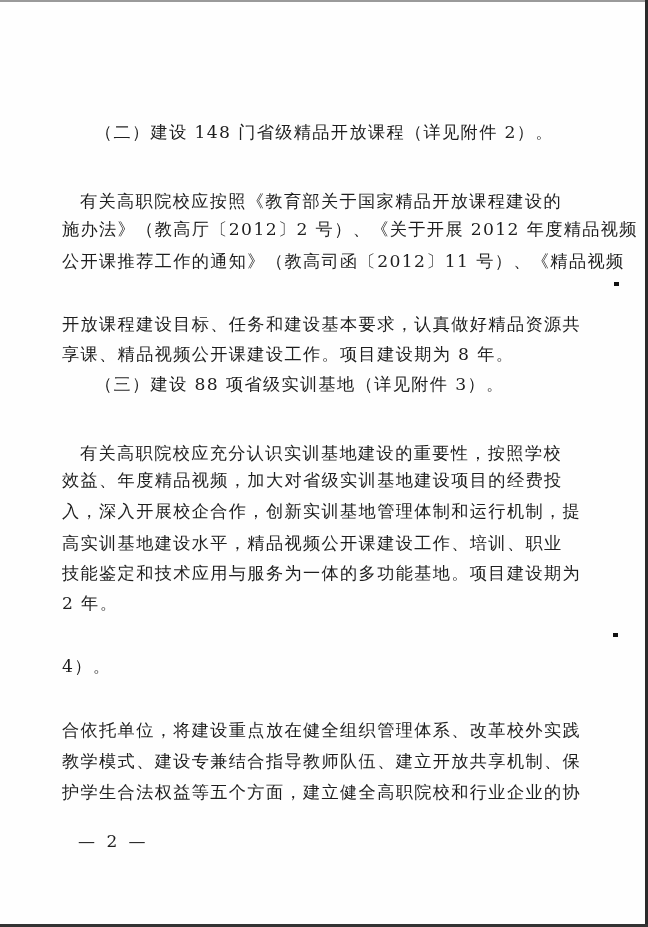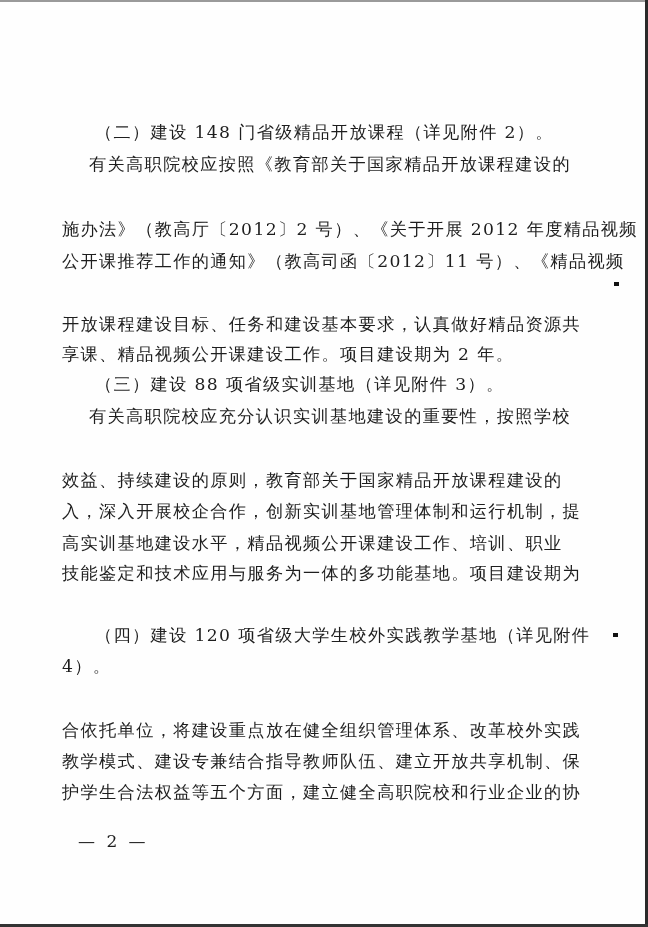--- a/index.html
+++ b/index.html
@@ -20,48 +20,48 @@
   .line {
     position: absolute;
     left: 62px;
     width: 520px;
     font-size: 17.2px;
     line-height: 22px;
     letter-spacing: 1.35px;
     white-space: nowrap;
   }
   .heading { left: 95px; }
-  .indent { left: 89px; }
+  .indent { left: 80px; margin-top: 37px; }
   .mark { position: absolute; width: 5px; height: 4px; background: #111; }
   .page-number {
     position: absolute; left: 78px; top: 831px;
     font-size: 17px; letter-spacing: 3px;
   }
 </style>
 </head>
 <body>
 
 <div class="page">
   <div class="top-edge"></div>
   <div class="right-edge"></div>
   <div class="bottom-edge"></div>
 
   <div class="line heading" style="top:121px">（二）建设 148 门省级精品开放课程（详见附件 2）。</div>
   <div class="line indent" style="top:153px">有关高职院校应按照《教育部关于国家精品开放课程建设的</div>
   <div class="line" style="top:218px">施办法》（教高厅〔2012〕2 号）、《关于开展 2012 年度精品视频</div>
   <div class="line" style="top:250px">公开课推荐工作的通知》（教高司函〔2012〕11 号）、《精品视频</div>
   <div class="line" style="top:313px">开放课程建设目标、任务和建设基本要求，认真做好精品资源共</div>
-  <div class="line" style="top:343px">享课、精品视频公开课建设工作。项目建设期为 2 年。</div>
+  <div class="line" style="top:343px">享课、精品视频公开课建设工作。项目建设期为 8 年。</div>
   <div class="line heading" style="top:373px">（三）建设 88 项省级实训基地（详见附件 3）。</div>
   <div class="line indent" style="top:405px">有关高职院校应充分认识实训基地建设的重要性，按照学校</div>
-  <div class="line" style="top:469px">效益、持续建设的原则，教育部关于国家精品开放课程建设的</div>
+  <div class="line" style="top:469px">效益、年度精品视频，加大对省级实训基地建设项目的经费投</div>
   <div class="line" style="top:500px">入，深入开展校企合作，创新实训基地管理体制和运行机制，提</div>
   <div class="line" style="top:532px">高实训基地建设水平，精品视频公开课建设工作、培训、职业</div>
   <div class="line" style="top:562px">技能鉴定和技术应用与服务为一体的多功能基地。项目建设期为</div>
-  <div class="line heading" style="top:624px">（四）建设 120 项省级大学生校外实践教学基地（详见附件</div>
+  <div class="line" style="top:592px">2 年。</div>
   <div class="line" style="top:655px">4）。</div>
   <div class="line" style="top:750px">教学模式、建设专兼结合指导教师队伍、建立开放共享机制、保</div>
   <div class="line" style="top:719px">合依托单位，将建设重点放在健全组织管理体系、改革校外实践</div>
   <div class="line" style="top:781px">护学生合法权益等五个方面，建立健全高职院校和行业企业的协</div>
 
   <div class="mark" style="left:614px; top:282px"></div>
   <div class="mark" style="left:613px; top:633px"></div>
 
   <div class="page-number">— 2 —</div>
 </div>

